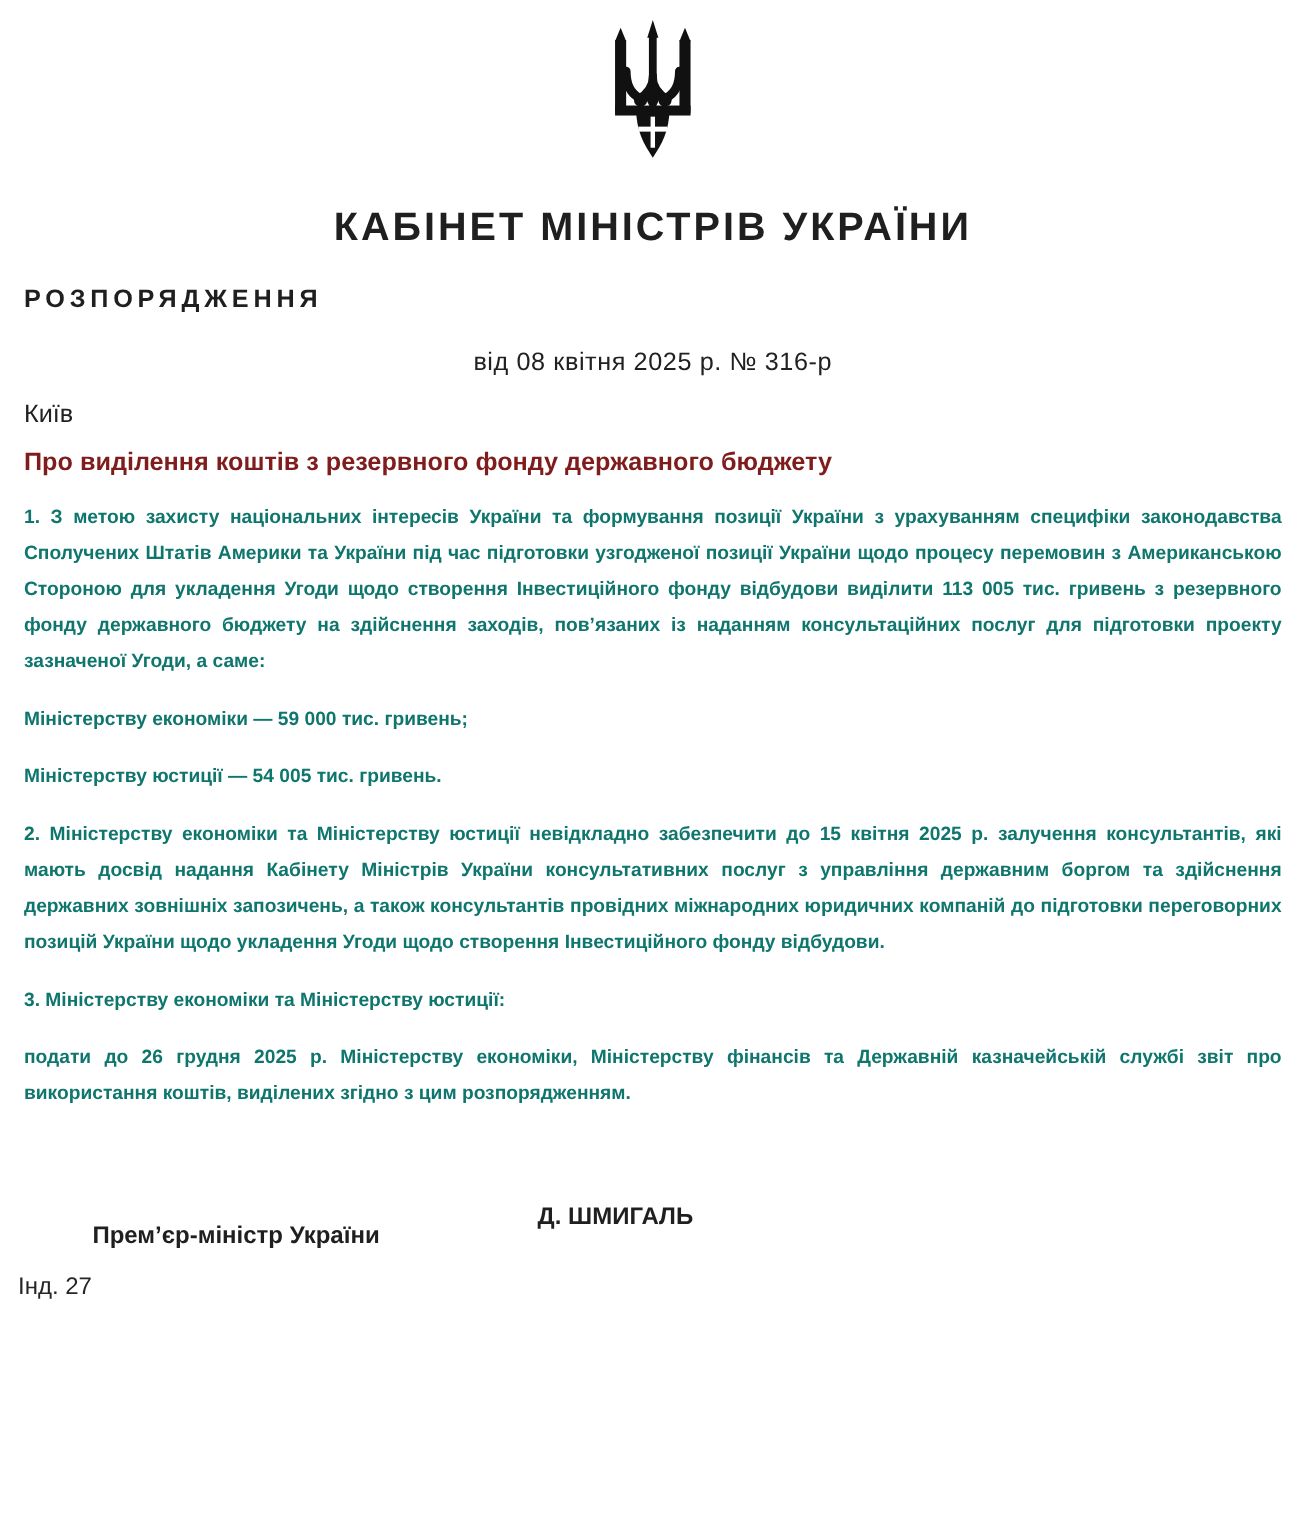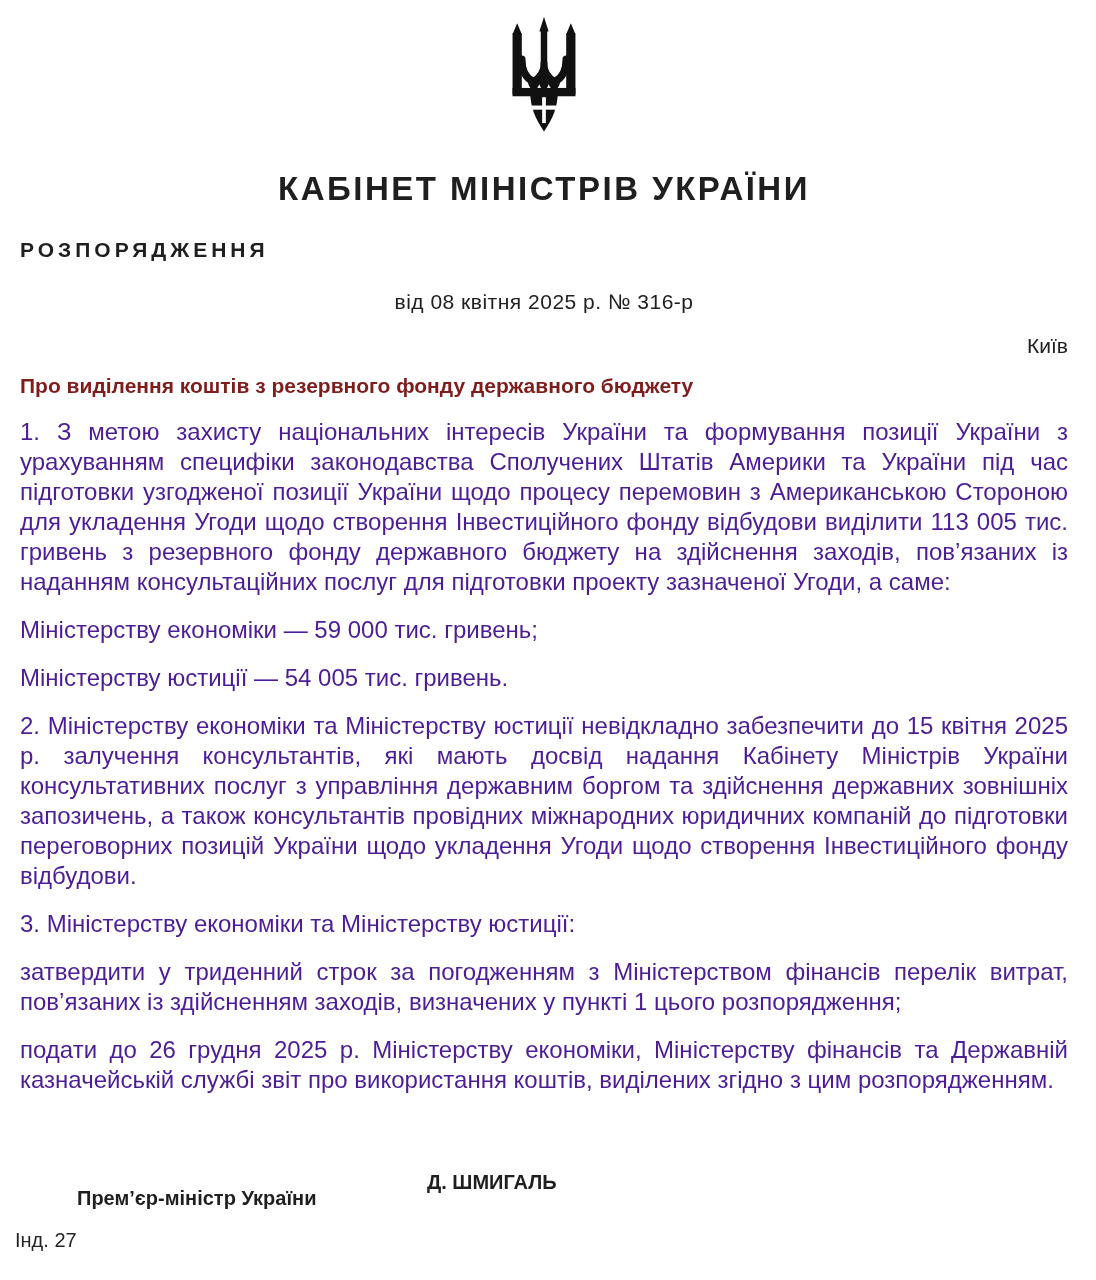--- a/index.html
+++ b/index.html
@@ -50,60 +50,61 @@
   .date-line {
     margin: 27px 0 0 0;
     text-align: center;
     font-size: 21px;
     font-weight: 400;
     letter-spacing: 0.5px;
     line-height: 25px;
   }
   .city {
     margin: 19px 0 0 0;
-    text-align: right;
+    text-align: left;
     font-size: 21px;
     font-weight: 400;
     line-height: 25px;
   }
   .doc-title {
     margin: 15px 0 0 0;
     text-align: left;
     font-size: 21px;
     font-weight: 700;
     line-height: 25px;
     color: #7f1d1d;
   }
   .body-text p {
     margin: 18px 0 0 0;
-    font-size: 24px;
+    font-size: 16px;
     line-height: 30px;
     text-align: justify;
-    color: #4c1d95;
+    color: #0f766e;
+    font-weight: bold;
   }
   .body-text p:first-child {
     margin-top: 19px;
   }
   .signature {
     position: relative;
     height: 26px;
     margin-top: 76px;
   }
   .signature .sig-position {
     position: absolute;
     left: 57px;
     top: 16px;
     font-size: 20px;
     font-weight: 700;
     color: #1f1f1f;
     white-space: nowrap;
   }
   .signature .sig-name {
     position: absolute;
-    left: 407px;
+    left: 428px;
     top: 0;
     font-size: 20px;
     font-weight: 700;
     color: #1f1f1f;
     white-space: nowrap;
   }
   .doc-index {
     position: relative;
     left: -5px;
     margin-top: 32px;
@@ -157,21 +158,20 @@
   <div class="city">Київ</div>
 
   <div class="doc-title">Про виділення коштів з резервного фонду державного бюджету</div>
 
   <div class="body-text">
     <p>1. З метою захисту національних інтересів України та формування позиції України з урахуванням специфіки законодавства Сполучених Штатів Америки та України під час підготовки узгодженої позиції України щодо процесу перемовин з Американською Стороною для укладення Угоди щодо створення Інвестиційного фонду відбудови виділити 113 005 тис. гривень з резервного фонду державного бюджету на здійснення заходів, пов’язаних із наданням консультаційних послуг для підготовки проекту зазначеної Угоди, а саме:</p>
     <p>Міністерству економіки — 59 000 тис. гривень;</p>
     <p>Міністерству юстиції — 54 005 тис. гривень.</p>
     <p>2. Міністерству економіки та Міністерству юстиції невідкладно забезпечити до 15 квітня 2025 р. залучення консультантів, які мають досвід надання Кабінету Міністрів України консультативних послуг з управління державним боргом та здійснення державних зовнішніх запозичень, а також консультантів провідних міжнародних юридичних компаній до підготовки переговорних позицій України щодо укладення Угоди щодо створення Інвестиційного фонду відбудови.</p>
     <p>3. Міністерству економіки та Міністерству юстиції:</p>
-    <p>затвердити у триденний строк за погодженням з Міністерством фінансів перелік витрат, пов’язаних із здійсненням заходів, визначених у пункті 1 цього розпорядження;</p>
     <p>подати до 26 грудня 2025 р. Міністерству економіки, Міністерству фінансів та Державній казначейській службі звіт про використання коштів, виділених згідно з цим розпорядженням.</p>
   </div>
 
   <div class="signature">
     <span class="sig-position">Прем’єр-міністр України</span>
     <span class="sig-name">Д. ШМИГАЛЬ</span>
   </div>
 
   <div class="doc-index">Інд. 27</div>
 

